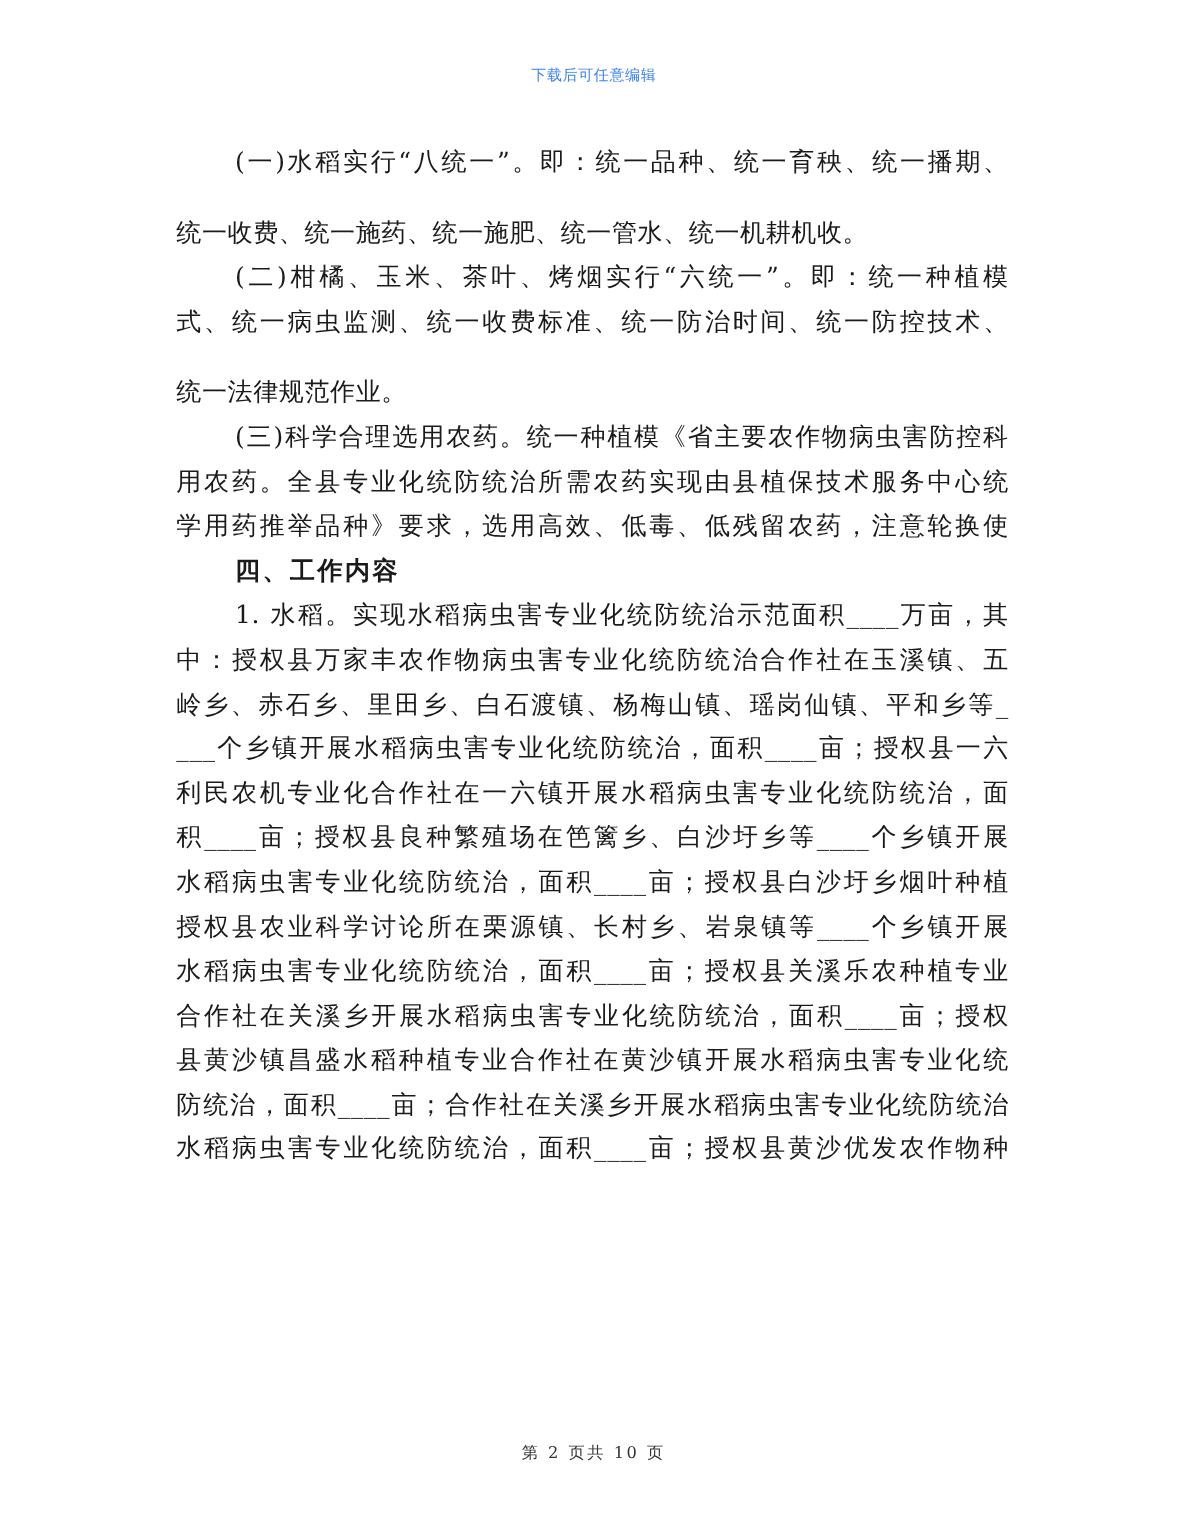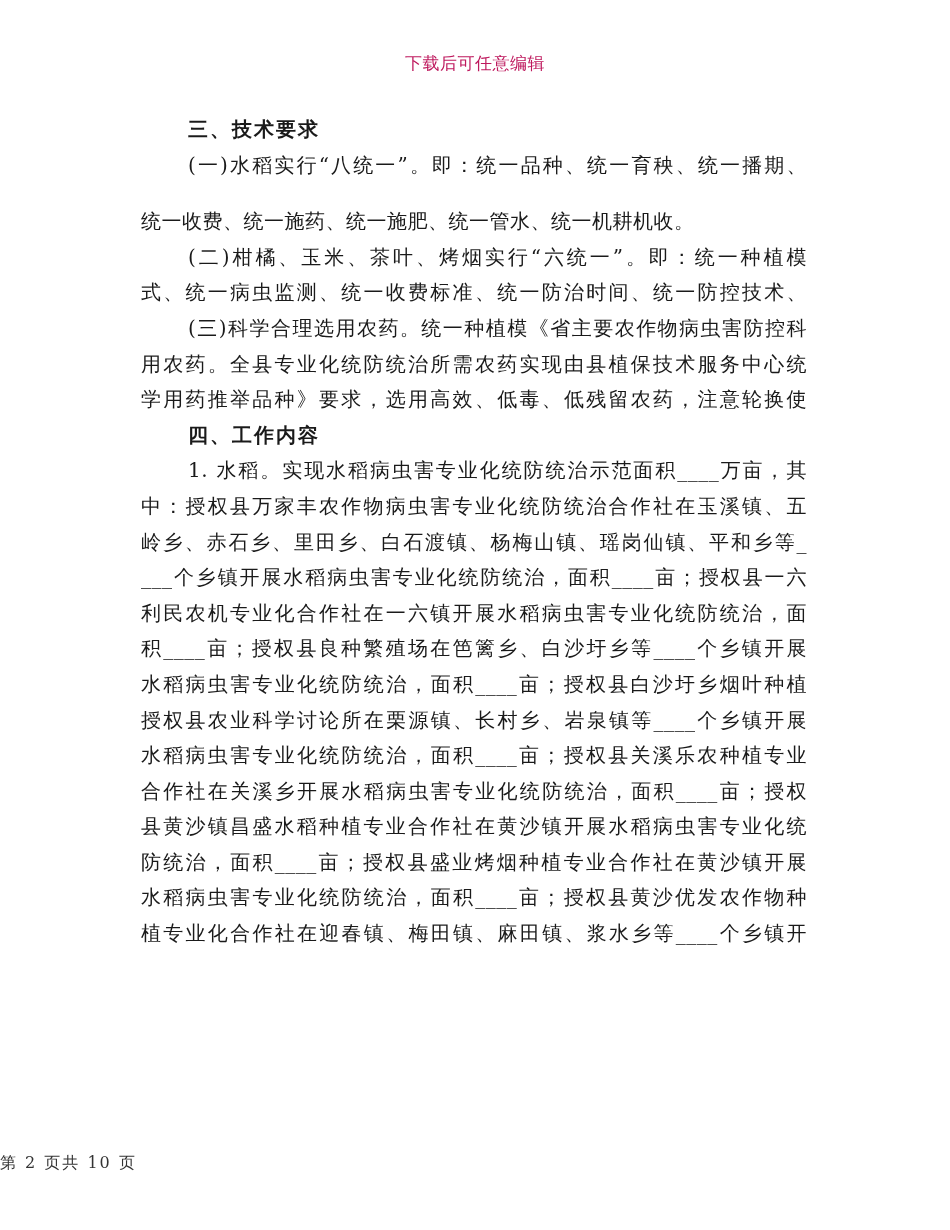--- a/index.html
+++ b/index.html
@@ -14,31 +14,31 @@
       overflow: hidden;
       font-family: "DejaVu Serif", "Liberation Serif", serif;
       color: #1a1a1a;
     }
     .page-header {
       position: absolute;
       top: 52px;
       left: 0;
       width: 950px;
       text-align: center;
-      font-size: 17px;
-      color: #be185d;
+      font-size: 12px;
+      color: #3b82f6;
       letter-spacing: 0.5px;
     }
     .page-footer {
       position: absolute;
       top: 1153px;
       left: 0;
       width: 950px;
-      text-align: left;
-      font-size: 16px;
+      text-align: center;
+      font-size: 13px;
       color: #333;
       letter-spacing: 2px;
     }
     .content {
       position: absolute;
       top: 112px;
       left: 141px;
       width: 666px;
     }
     .line {
@@ -64,30 +64,30 @@
       letter-spacing: 2px;
     }
   </style>
 </head>
 <body>
 
 <div class="page-header">下载后可任意编辑</div>
 
 <div class="content">
 
-  <div class="line heading indent">三、技术要求</div>
 
   <div>
     <div class="line indent">(一)水稻实行“八统一”。即：统一品种、统一育秧、统一播期、</div>
     <div class="line last">统一收费、统一施药、统一施肥、统一管水、统一机耕机收。</div>
   </div>
 
   <div>
     <div class="line indent">(二)柑橘、玉米、茶叶、烤烟实行“六统一”。即：统一种植模</div>
     <div class="line">式、统一病虫监测、统一收费标准、统一防治时间、统一防控技术、</div>
+    <div class="line last">统一法律规范作业。</div>
   </div>
 
   <div>
     <div class="line indent">(三)科学合理选用农药。统一种植模《省主要农作物病虫害防控科</div>
     <div class="line">用农药。全县专业化统防统治所需农药实现由县植保技术服务中心统</div>
     <div class="line">学用药推举品种》要求，选用高效、低毒、低残留农药，注意轮换使</div>
   </div>
 
   <div class="line heading indent">四、工作内容</div>
 
@@ -97,20 +97,19 @@
     <div class="line">中：授权县万家丰农作物病虫害专业化统防统治合作社在玉溪镇、五</div>
     <div class="line">岭乡、赤石乡、里田乡、白石渡镇、杨梅山镇、瑶岗仙镇、平和乡等_</div>
     <div class="line">___个乡镇开展水稻病虫害专业化统防统治，面积____亩；授权县一六</div>
     <div class="line">利民农机专业化合作社在一六镇开展水稻病虫害专业化统防统治，面</div>
     <div class="line">积____亩；授权县良种繁殖场在笆篱乡、白沙圩乡等____个乡镇开展</div>
     <div class="line">水稻病虫害专业化统防统治，面积____亩；授权县白沙圩乡烟叶种植</div>
     <div class="line">授权县农业科学讨论所在栗源镇、长村乡、岩泉镇等____个乡镇开展</div>
     <div class="line">水稻病虫害专业化统防统治，面积____亩；授权县关溪乐农种植专业</div>
     <div class="line">合作社在关溪乡开展水稻病虫害专业化统防统治，面积____亩；授权</div>
     <div class="line">县黄沙镇昌盛水稻种植专业合作社在黄沙镇开展水稻病虫害专业化统</div>
-    <div class="line">防统治，面积____亩；授权县盛业烤烟种植专业合作社在黄沙镇开展</div>
+    <div class="line">防统治，面积____亩；合作社在关溪乡开展水稻病虫害专业化统防统治</div>
     <div class="line">水稻病虫害专业化统防统治，面积____亩；授权县黄沙优发农作物种</div>
-    <div class="line">植专业化合作社在迎春镇、梅田镇、麻田镇、浆水乡等____个乡镇开</div>
   </div>
 
 </div>
 
 <div class="page-footer">第 2 页共 10 页</div>
 
 </body></html>

